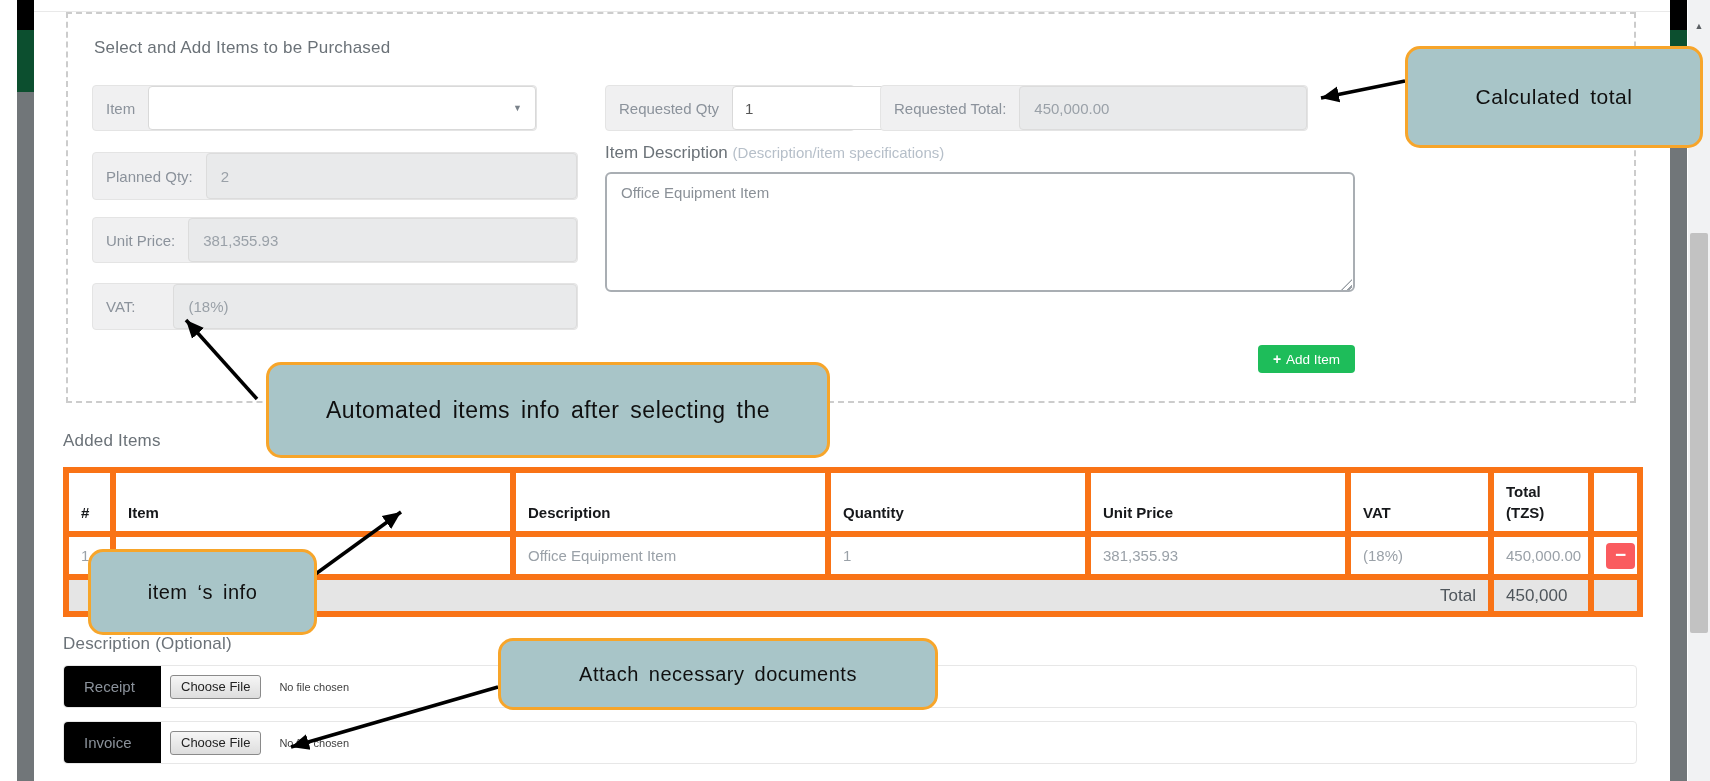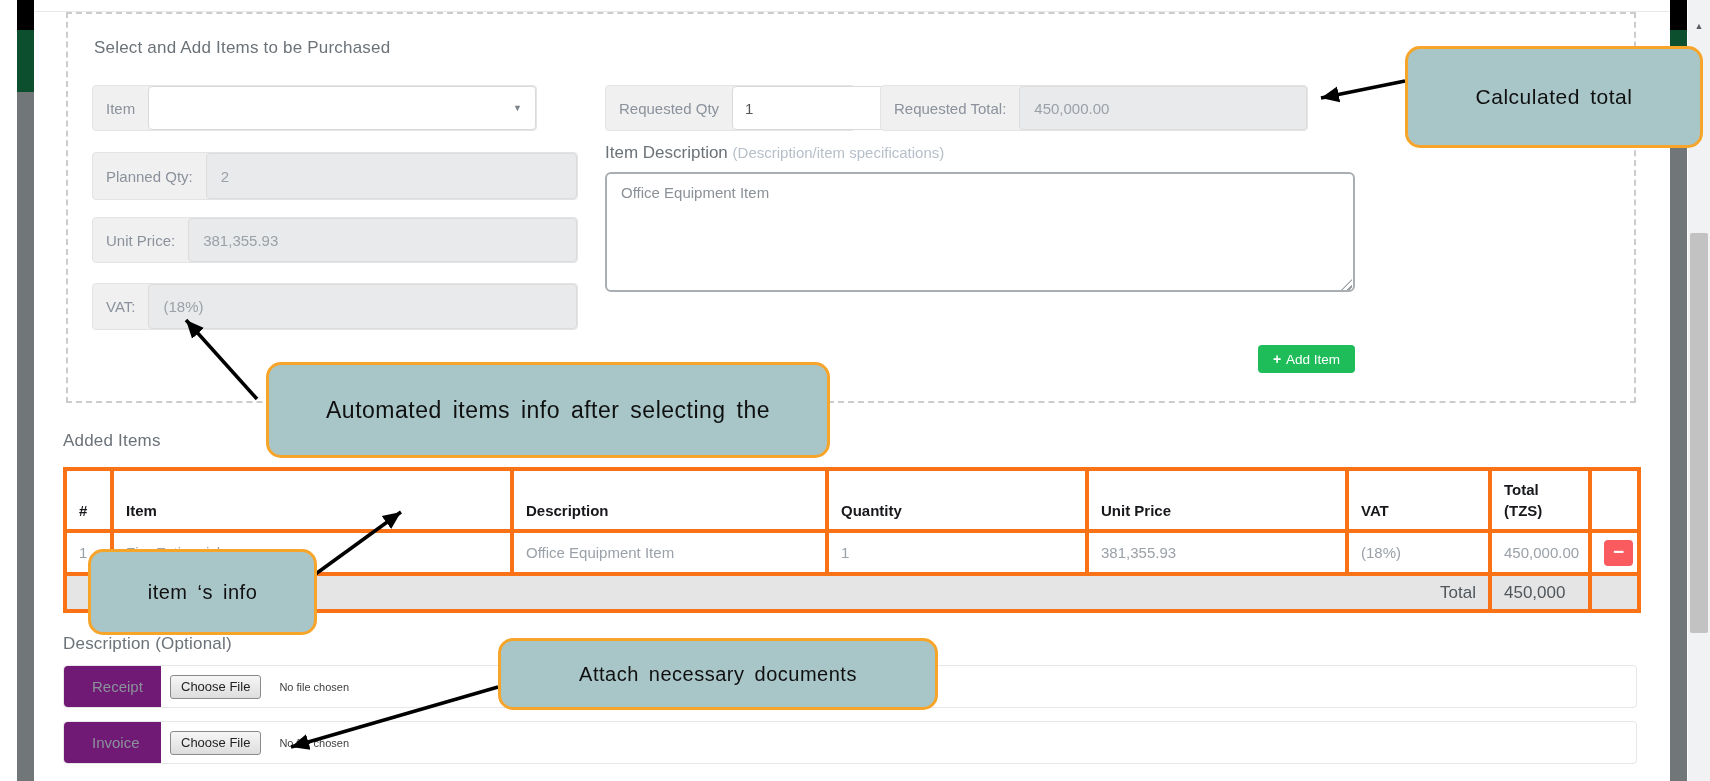--- a/index.html
+++ b/index.html
@@ -47,32 +47,32 @@
     background:repeating-linear-gradient(135deg,transparent 0 3px,#9aa0a6 3px 4.5px);
     clip-path:polygon(100% 0,100% 100%,0 100%);}
 
   .add-item-btn{position:absolute;left:1258px;top:345px;width:97px;height:28px;
     background:var(--green_button,#1ebd5a);border:none;border-radius:4px;color:#fff;font-size:13.5px;
     display:flex;align-items:center;justify-content:center;gap:5px;cursor:pointer;font-family:inherit;}
   .add-item-btn .plus{font-weight:bold;font-size:14px;}
 
   
   .items-table{position:absolute;left:63px;top:467px;width:1574px;border-collapse:collapse;table-layout:fixed;}
-  .items-table th,.items-table td{border:4px solid #f97316;box-sizing:border-box;}
+  .items-table th,.items-table td{border:6px solid #f97316;box-sizing:border-box;}
   .items-table th{height:60px;vertical-align:bottom;text-align:left;padding:8px 12px;font-size:15px;color:#16181b;font-weight:bold;line-height:1.4;background:#fff;}
   .items-table td{height:43px;vertical-align:middle;padding:4px 12px;font-size:15px;color:#9aa1a8;background:#fff;}
   .items-table tr.total-row td{background:#e5e5e5;height:37px;font-size:17px;color:#4f565c;}
   .total-label-cell{text-align:right;}
   .remove-btn{width:29px;height:26px;background:var(--red_button,#fa5b5f);border:none;border-radius:4px;
     display:flex;align-items:center;justify-content:center;cursor:pointer;padding:0;}
   .remove-btn .minus{color:#fff;font-size:19px;font-weight:bold;line-height:1;margin-top:-2px;}
 
   
   .attach-row{position:absolute;left:63px;width:1574px;height:43px;background:#fff;border:1px solid #e7e7e7;border-radius:4px;box-sizing:border-box;display:flex;align-items:stretch;}
-  .attach-label{width:97px;background:#701a75;display:flex;align-items:center;padding-left:28px;color:#8b929b;font-size:15px;box-sizing:border-box;border-radius:4px 0 0 4px;}
+  .attach-label{width:97px;background:#000000;display:flex;align-items:center;padding-left:20px;color:#8b929b;font-size:15px;box-sizing:border-box;border-radius:4px 0 0 4px;}
   .attach-body{flex:1;display:flex;align-items:center;padding-left:9px;gap:10px;}
   .choose-file-btn{height:24px;padding:0 10px;background:linear-gradient(#f6f6f6,#dddddd);border:1px solid #8a8a8a;border-radius:3px;
     font-size:13px;color:#222;font-family:inherit;cursor:pointer;}
   .no-file{font-size:11px;color:#404040;margin-left:8px;}
 
   
   .callout{position:absolute;background:var(--callout_fill,#a8c5c8);border:3px solid var(--callout_border,#f7a52a);
     border-radius:15px;box-sizing:border-box;display:flex;align-items:center;justify-content:center;
     color:#101010;font-size:20px;letter-spacing:.5px;word-spacing:4px;text-align:center;z-index:50;padding:4px 10px;}
   #arrow-layer{position:absolute;left:0;top:0;width:1710px;height:781px;z-index:40;pointer-events:none;}
@@ -123,21 +123,21 @@
 <div class="fg" style="left:92px;top:152px;width:486px;height:48px;">
   <div class="fg-label">Planned Qty:</div>
   <div class="fg-value">2</div>
 </div>
 
 <div class="fg" style="left:92px;top:217px;width:486px;height:46px;">
   <div class="fg-label">Unit Price:</div>
   <div class="fg-value">381,355.93</div>
 </div>
 
-<div class="fg" style="left:92px;top:283px;width:486px;height:47px;">
+<div class="fg" style="left:92px;top:283px;width:486px;height:47px;gap:25px;">
   <div class="fg-label">VAT:</div>
   <div class="fg-value">(18%)</div>
 </div>
 
 <div class="desc-label">
   <span>Item Description</span>
   <span class="desc-hint">(Description/item specifications)</span>
 </div>
 <textarea class="desc-textarea" style="">Office Equipment Item</textarea>
 <div class="resize-handle"></div>

